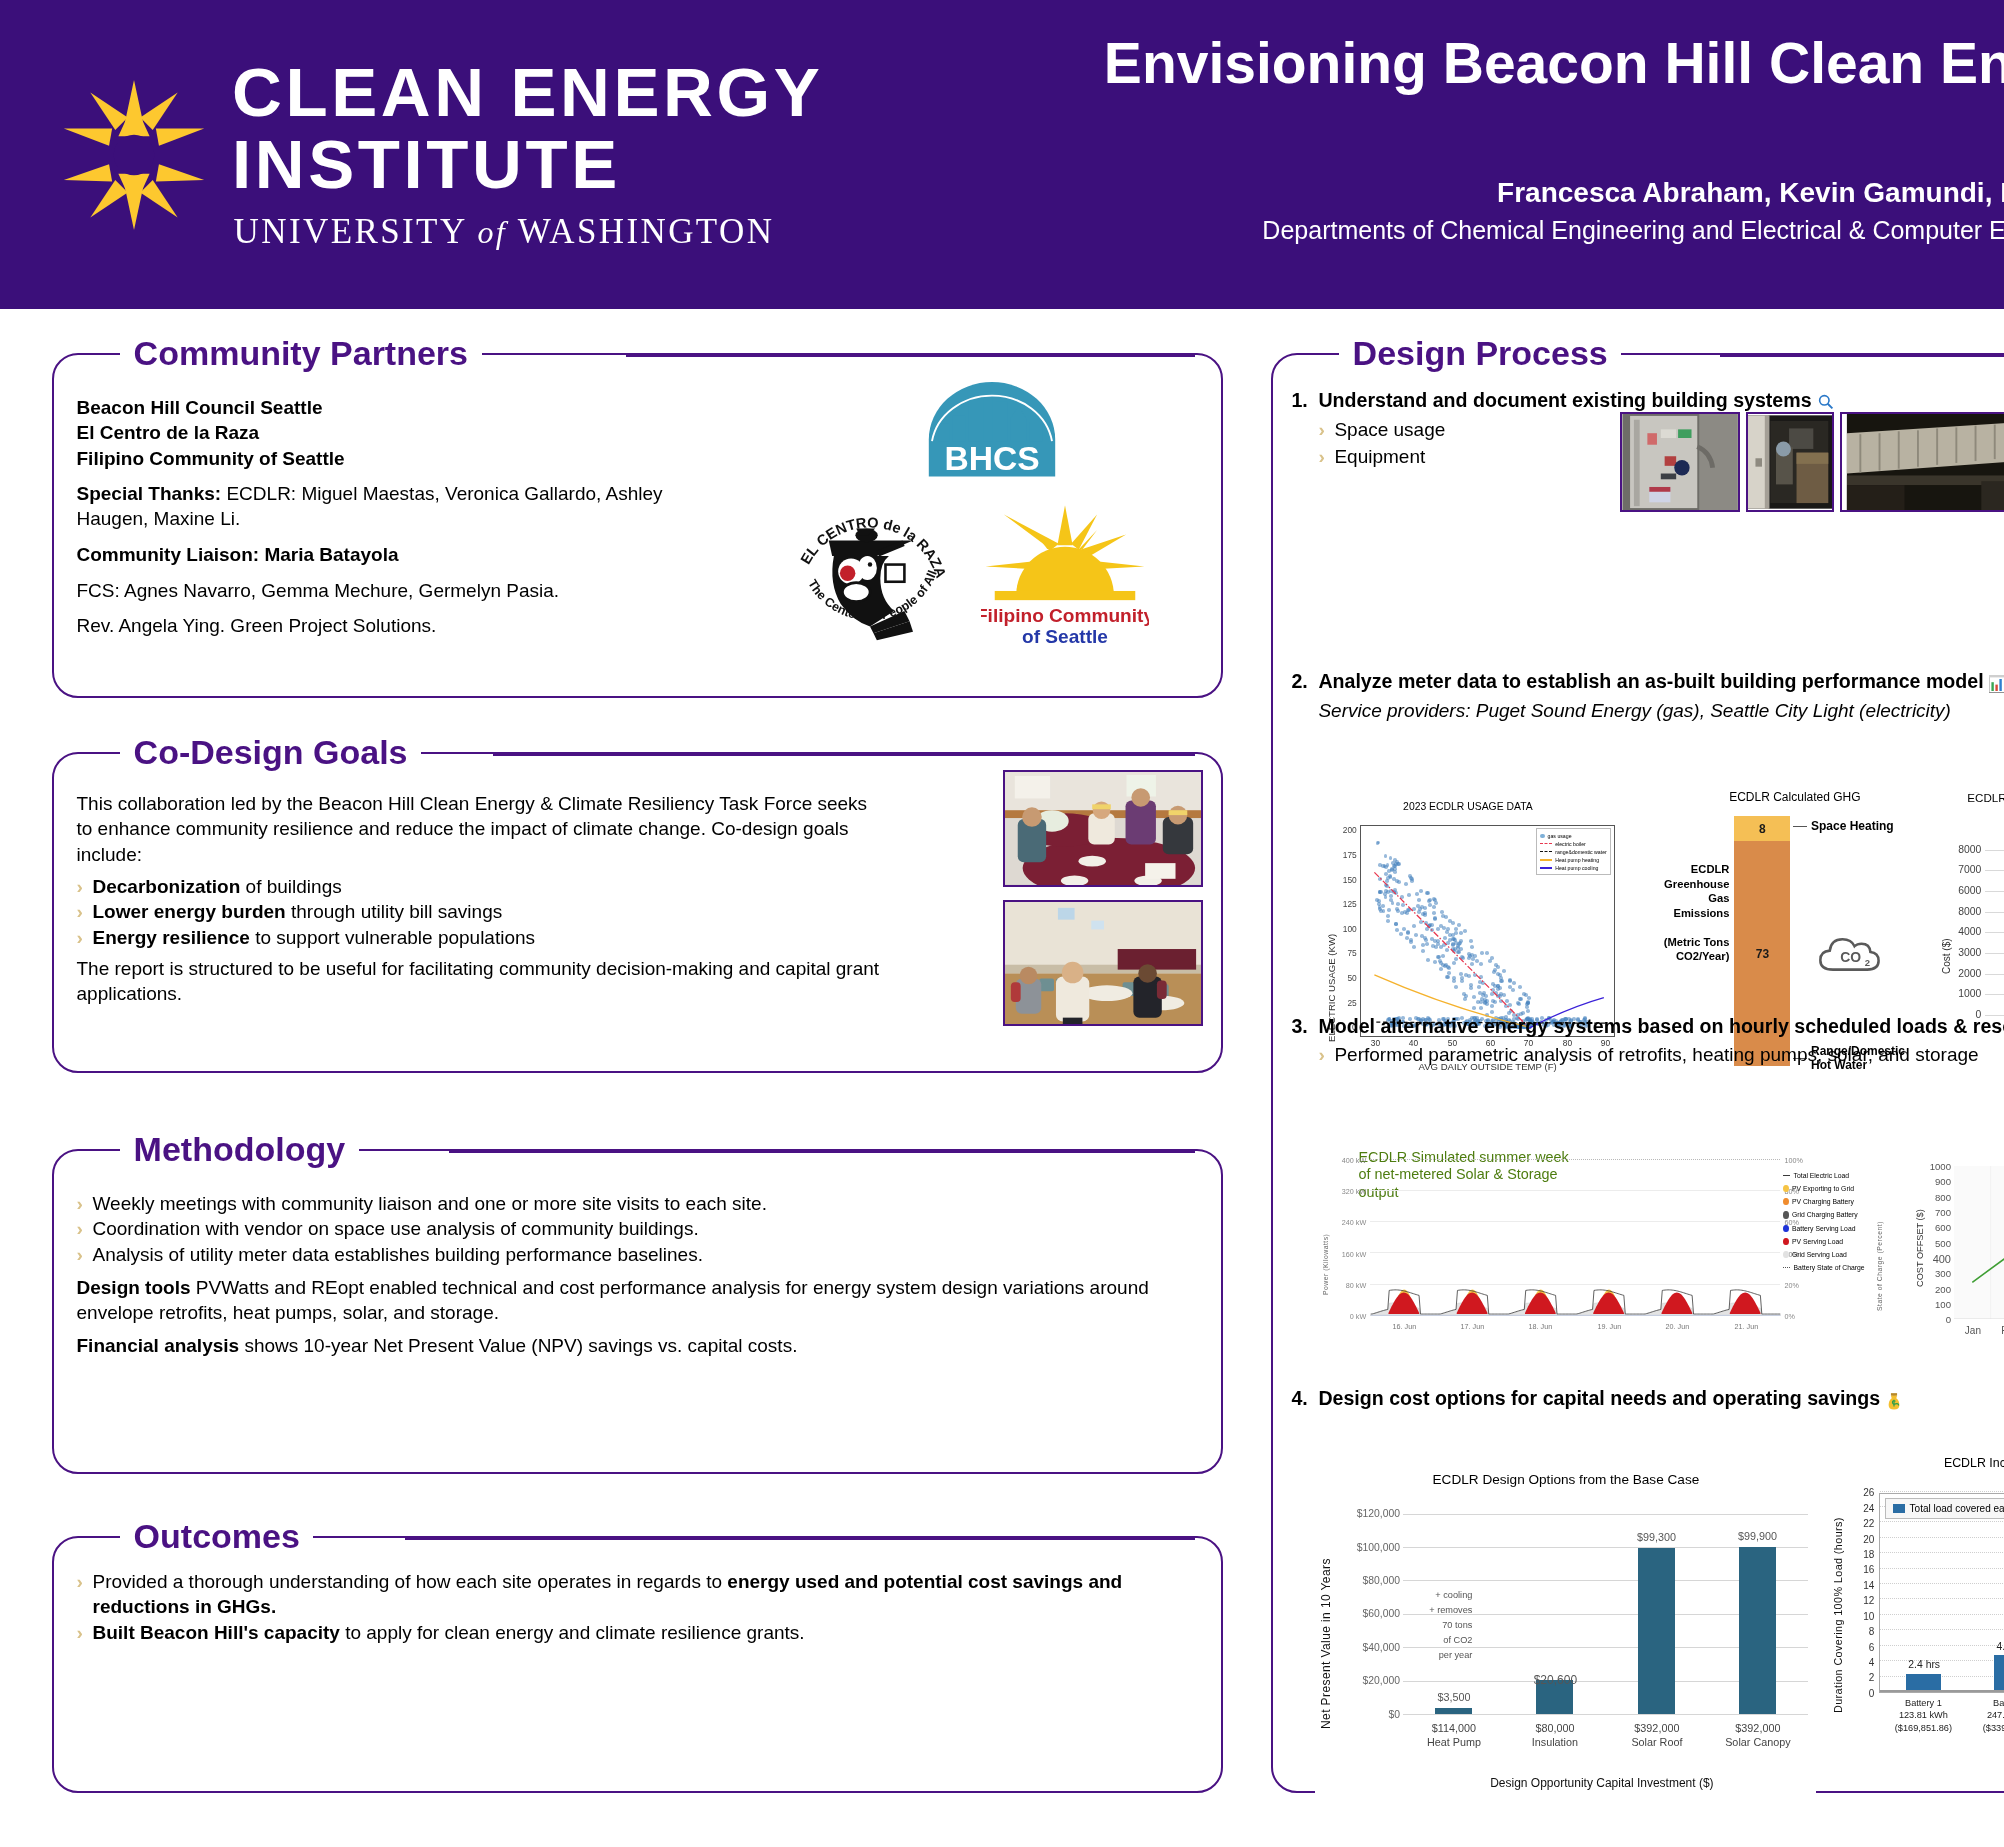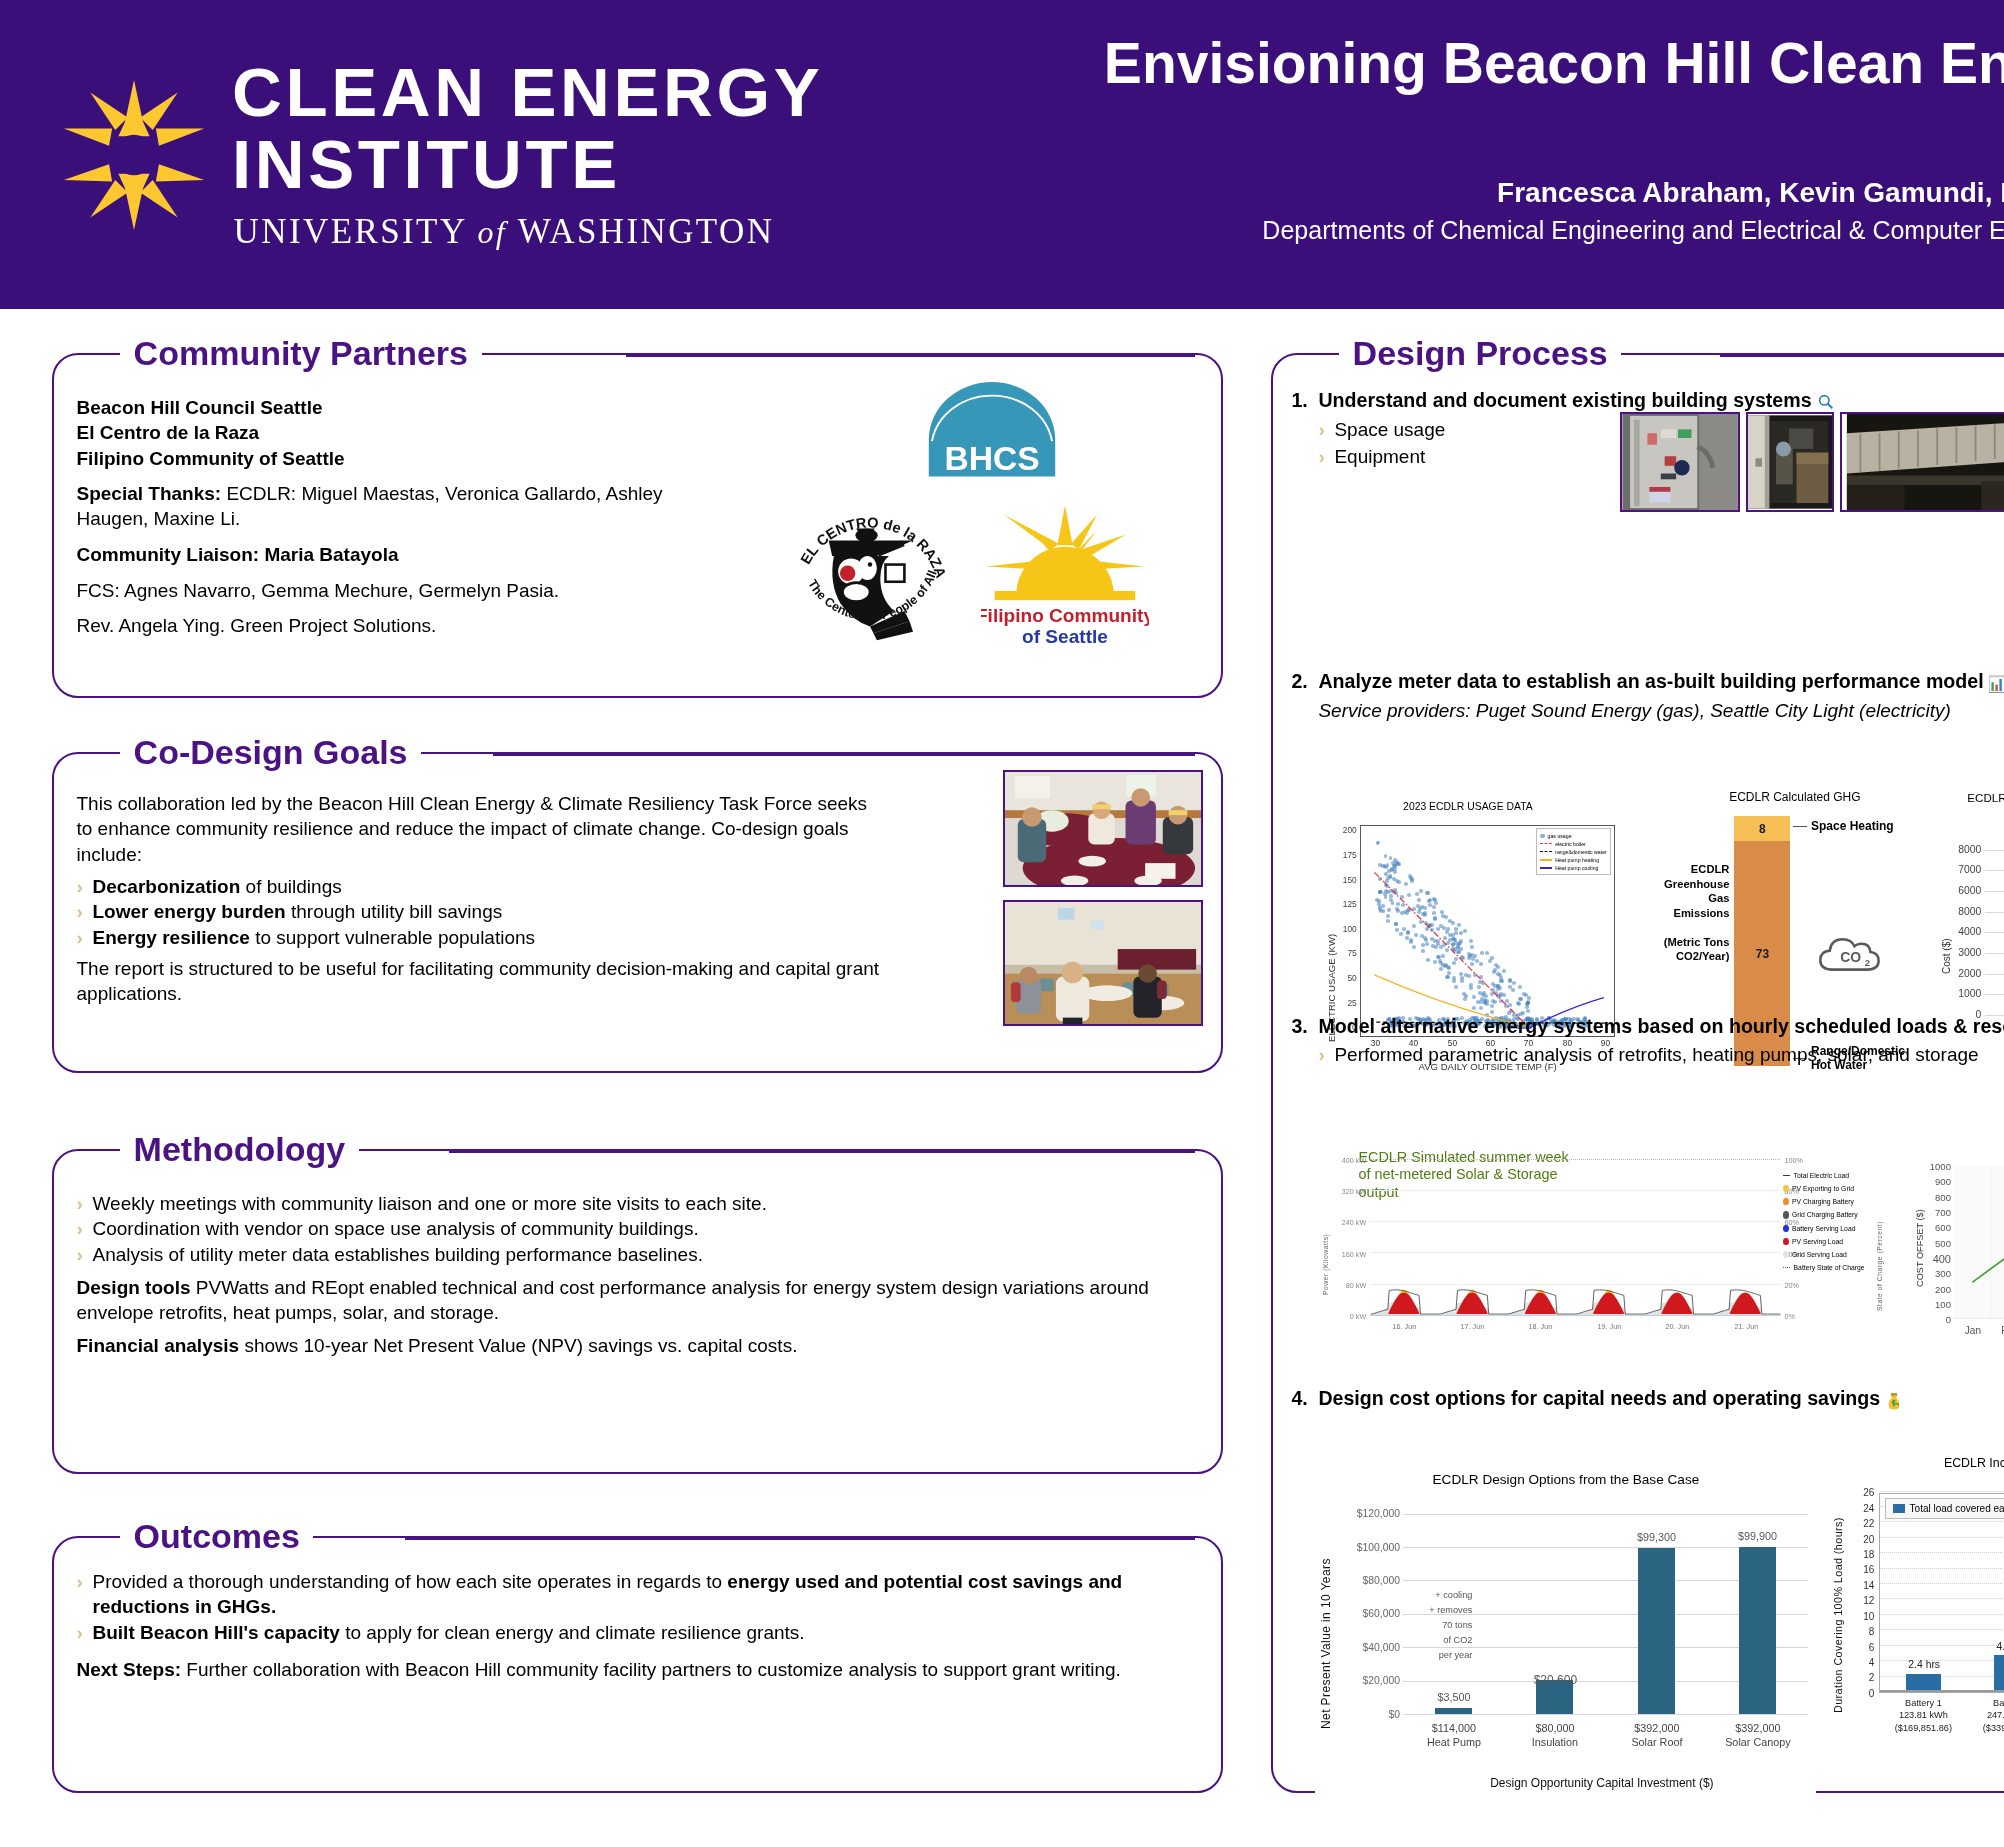--- a/index.html
+++ b/index.html
@@ -418,21 +418,20 @@
 <div class="panel" id="p-outcomes">
   <div id="outcomes-body">
     <div class="bullet-row body-txt">
         <span class="chev">›</span>
         <span class="btxt"><span id="o0p">Provided a thorough understanding of how each site operates in regards to </span><b id="o0b">energy used and potential cost savings and reductions in GHGs.</b><span id="o0s"></span></span>
       </div>
     <div class="bullet-row body-txt">
         <span class="chev">›</span>
         <span class="btxt"><span id="o1p"></span><b id="o1b">Built Beacon Hill's capacity</b><span id="o1s"> to apply for clean energy and climate resilience grants.</span></span>
       </div>
-    <div class="body-txt" style="margin-top:12px;"><b id="o-nb">Next Steps:</b><span id="o-nr"> Further collaboration with Beacon Hill community facility partners to customize analysis to support grant writing.</span></div>
   </div>
 </div>
 <div class="title-rule" id="r-outcomes"></div>
 <div class="panel-title" id="t-outcomes">Outcomes</div>
 
 <div class="panel" id="p-design">
   <div id="design-body">
 
     <div class="step-num" style="position:absolute;left:0;top:0;width:842px;">
       <span class="n">1.</span>

